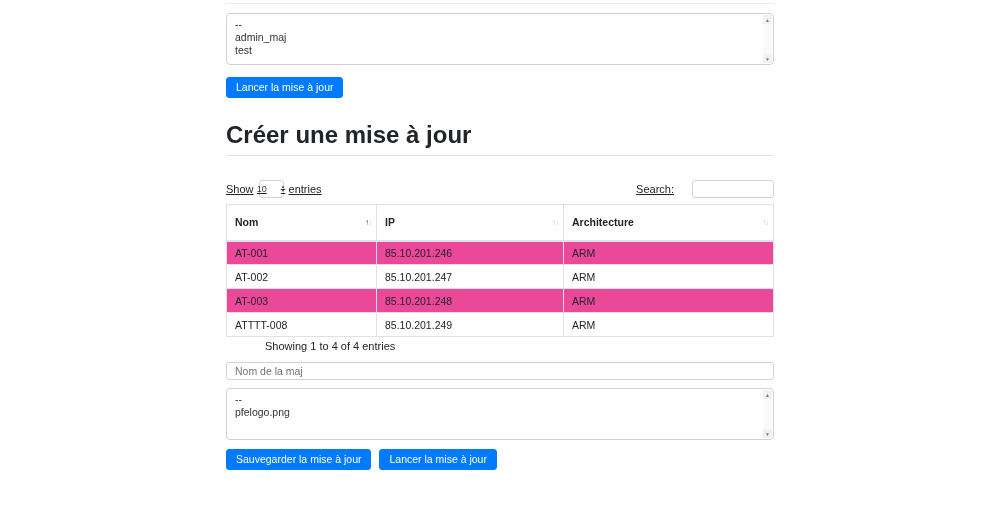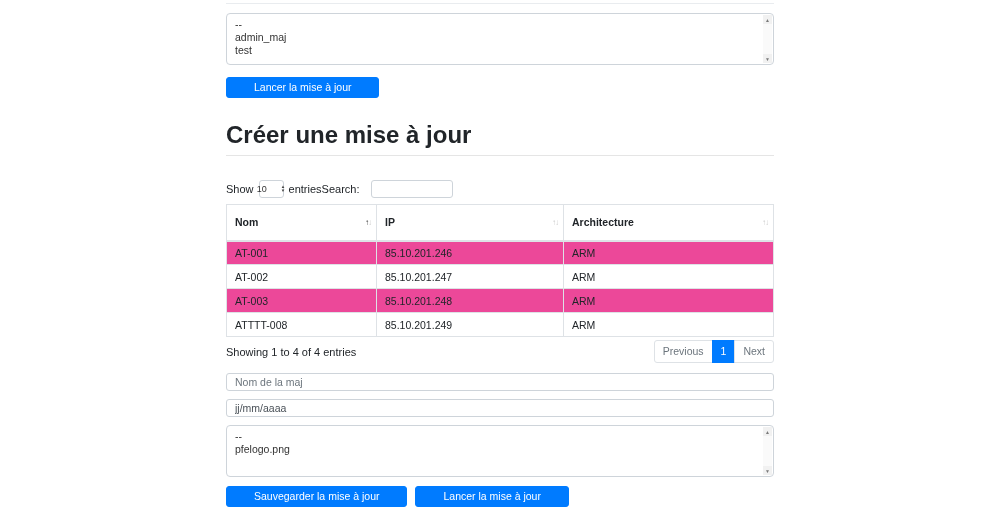--- a/index.html
+++ b/index.html
@@ -22,63 +22,63 @@
     display: flex; flex-direction: column; justify-content: space-between;
   }
   .sb-btn { height: 9px; background: #f1f1f1; color: #7a7a7a; font-size: 5px;
     display: flex; align-items: center; justify-content: center; }
   .sb-up::before { content: "▲"; }
   .sb-down::before { content: "▼"; }
 
   
   .btn {
     display: inline-block; background: #007bff; border: 1px solid #007bff; color: #fff;
-    font-size: 10.5px; line-height: 11px; padding: 4px 27px; border-radius: 3px;
+    font-size: 10.5px; line-height: 11px; padding: 4px 9px; border-radius: 3px;
     font-family: "Liberation Sans", sans-serif; cursor: pointer;
   }
   .btn-row-top { margin-top: 12px; }
   .btn-row-bottom { margin-top: 9px; display: flex; gap: 8px; }
 
   h2.page-title { margin-top: 24px; font-size: 24px; line-height: 26px; font-weight: 700;
     letter-spacing: 0; color: #212529; }
 
   
-  .dt-controls { margin-top: 24px; display: flex; justify-content: flex-start;
-    align-items: center; font-size: 11px; color: #212529; }
+  .dt-controls { margin-top: 24px; display: flex; justify-content: space-between;
+    align-items: center; font-size: 11px; color: #212529; text-decoration: underline; }
   .dt-length { display: flex; align-items: center; gap: 5px; }
   .length-select {
     width: 25px; height: 18px; border: 1px solid #ced4da; border-radius: 3px; background: #fff;
     display: flex; align-items: center; justify-content: center; gap: 14px;
     font-size: 9px; color: #333; cursor: pointer;
   }
   .spinner { display: flex; flex-direction: column; line-height: 4px; font-size: 4.5px; color: #444; }
   .spinner .s-up::before { content: "▲"; }
   .spinner .s-down::before { content: "▼"; }
-  .dt-search { display: flex; align-items: center; gap: 12px; }
+  .dt-search { display: flex; align-items: center; gap: 18px; }
   .search-input { width: 82px; height: 18px; border: 1px solid #ced4da; border-radius: 3px;
     font-size: 10.5px; padding: 0 5px; outline: none; }
 
   
   table.devices { width: 100%; margin-top: 6px; border-collapse: collapse; font-size: 10.5px; }
   table.devices th, table.devices td { border: 1px solid #dee2e6; text-align: left; }
   table.devices th { border-bottom: 2px solid #dee2e6; padding: 6px 20px 6px 8px;
     font-weight: 700; position: relative; height: 36px; }
   table.devices td { padding: 5px 8px; height: 24px; color: #212529; }
   table.devices tr.odd td { background: #ec4899; }
   .col-nom { width: 150px; } .col-ip { width: 187px; }
   .sort-icon { position: absolute; right: 5px; top: 50%; transform: translateY(-50%);
     font-size: 8px; letter-spacing: -1px; }
   .sort-icon .up::before { content: "↑"; }
   .sort-icon .down::before { content: "↓"; }
   .sort-none .up, .sort-none .down { color: #cdcdcd; }
   .sort-asc .up { color: #3c3c3c; } .sort-asc .down { color: #cdcdcd; }
 
   
   .dt-footer { margin-top: 3px; display: flex; justify-content: space-between; align-items: center; }
-  .dt-info { font-size: 11px; color: #212529; }
+  .dt-info { font-size: 11px; color: #212529; margin-left: 39px; }
   .pagination { display: flex; }
   .page-item { border: 1px solid #dee2e6; background: #fff; color: #6c757d;
     font-size: 10.5px; line-height: 11px; padding: 5px 8px; margin-left: -1px; cursor: default; }
   .page-item.first { border-radius: 3px 0 0 3px; margin-left: 0; }
   .page-item.last { border-radius: 0 3px 3px 0; }
   .page-item.active { background: #007bff; border-color: #007bff; color: #fff;
     min-width: 18px; text-align: center; cursor: pointer; }
 
   
   .form-input { display: block; width: 100%; height: 18px; border: 1px solid #ced4da;
@@ -168,30 +168,24 @@
       <tr>
         <td>ATTTT-008</td>
         <td>85.10.201.249</td>
         <td>ARM</td>
       </tr>
     </tbody>
   </table>
 
   <div class="dt-footer">
     <div class="dt-info">Showing 1 to 4 of 4 entries</div>
-    <div class="pagination">
-      <span class="page-item first">Previous</span>
-      <span class="page-item active">1</span>
-      <span class="page-item last">Next</span>
-    </div>
   </div>
 
   <input class="form-input mt-name" type="text" placeholder="Nom de la maj" style="">
 
-  <input class="form-input mt-date" type="text" value="jj/mm/aaaa" style="">
 
   <div class="listbox files">
     <div class="opts">
       <div>--</div>
       <div>pfelogo.png</div>
     </div>
     <div class="scrollbar">
       <div class="sb-btn sb-up"></div>
       <div class="sb-btn sb-down"></div>
     </div>

